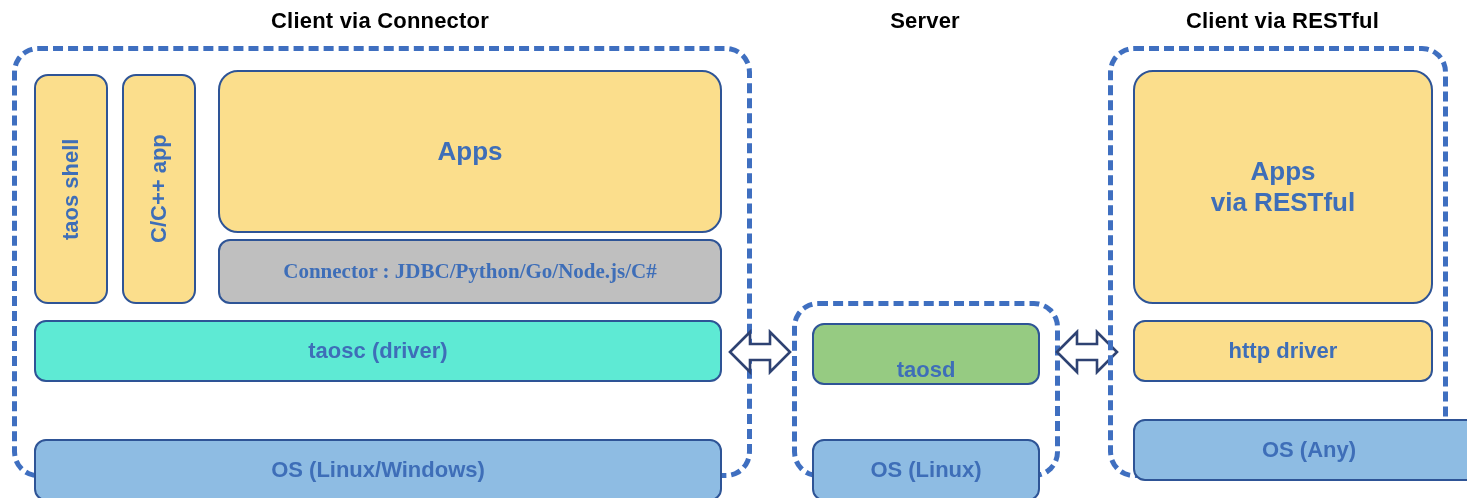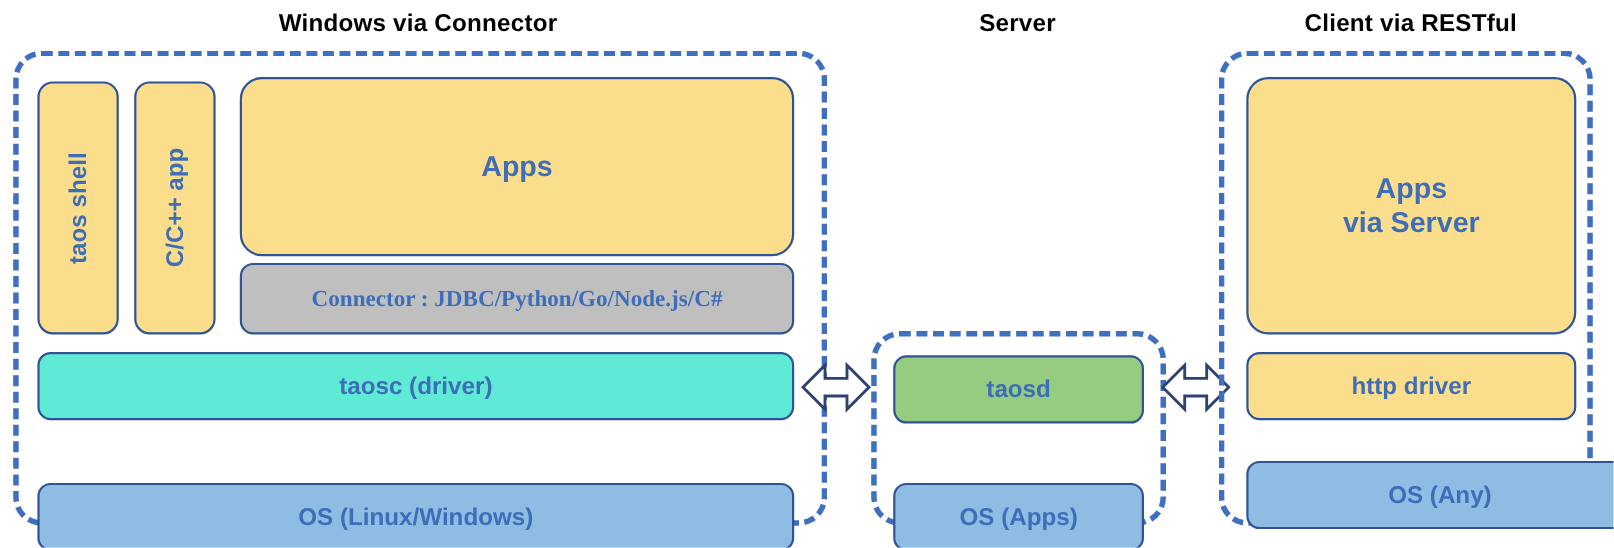--- a/index.html
+++ b/index.html
@@ -74,21 +74,21 @@
   
   .arrow {
     position: absolute;
   }
 </style>
 </head>
 <body>
 
 <div id="canvas">
 
-  <div class="section-title" style="left:150px; top:8px; width:460px;">Windows via Connector</div>
+  <div class="section-title" style="left:150px; top:8px; width:460px;">Client via Connector</div>
 
   <div class="section-title" style="left:1120px; top:8px; width:325px;">Client via RESTful</div>
 
   <div class="section-title" style="left:790px; top:8px; width:270px;">Server</div>
 
   <div class="dashed-panel" style="left:12px; top:46px; width:740px; height:432px;"></div>
 
   <div class="box yellow vertical fs-22" style="left:34px; top:74px; width:74px; height:230px;">
     <span>taos shell</span>
   </div>
@@ -114,39 +114,39 @@
   </div>
 
   <div class="arrow" style="left:728px; top:325px;">
     <svg width="64" height="54" viewBox="0 0 64 54" xmlns="http://www.w3.org/2000/svg">
       <polygon points="2,27 22,7 22,19 42,19 42,7 62,27 42,47 42,35 22,35 22,47" fill="#ffffff" stroke="#2E4272" stroke-width="2.6" stroke-linejoin="miter"></polygon>
     </svg>
   </div>
 
   <div class="dashed-panel" style="left:792px; top:301px; width:268px; height:177px;"></div>
 
-  <div class="box green fs-22" style="left:812px; top:323px; width:228px; height:62px;">
+  <div class="box green fs-22" style="left:812px; top:323px; width:228px; height:62px;align-items:flex-end;">
     <span>taosd</span>
   </div>
 
   <div class="box blue fs-22" style="left:812px; top:398px; width:228px; height:62px;">
-    <span>OS (Apps)</span>
+    <span>OS (Linux)</span>
   </div>
 
   <div class="arrow" style="left:1055px; top:325px;">
     <svg width="64" height="54" viewBox="0 0 64 54" xmlns="http://www.w3.org/2000/svg">
       <polygon points="2,27 22,7 22,19 42,19 42,7 62,27 42,47 42,35 22,35 22,47" fill="#ffffff" stroke="#2E4272" stroke-width="2.6" stroke-linejoin="miter"></polygon>
     </svg>
   </div>
 
   <div class="dashed-panel" style="left:1108px; top:46px; width:340px; height:432px;"></div>
 
   <div class="box yellow fs-26" style="left:1133px; top:70px; width:300px; height:234px; border-radius:20px; flex-direction:column;">
     <span>Apps</span>
-    <span>via Server</span>
+    <span>via RESTful</span>
   </div>
 
   <div class="box yellow fs-22" style="left:1133px; top:320px; width:300px; height:62px;">
     <span>http driver</span>
   </div>
 
   <div class="box blue fs-22" style="left:1133px; top:378px; width:352px; height:62px;">
     <span>OS (Any)</span>
   </div>
 

